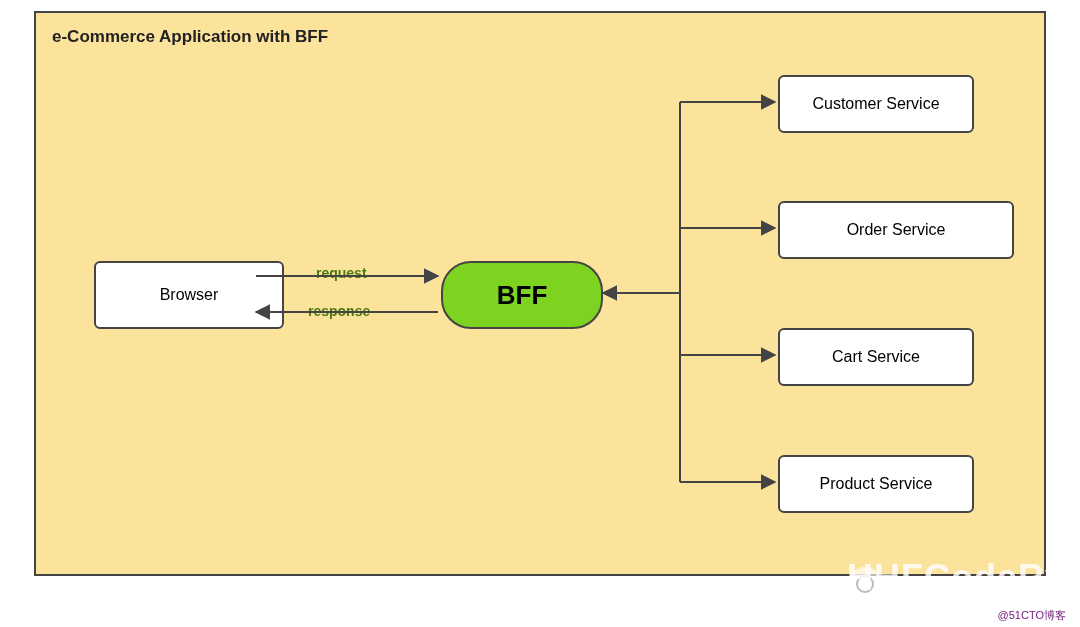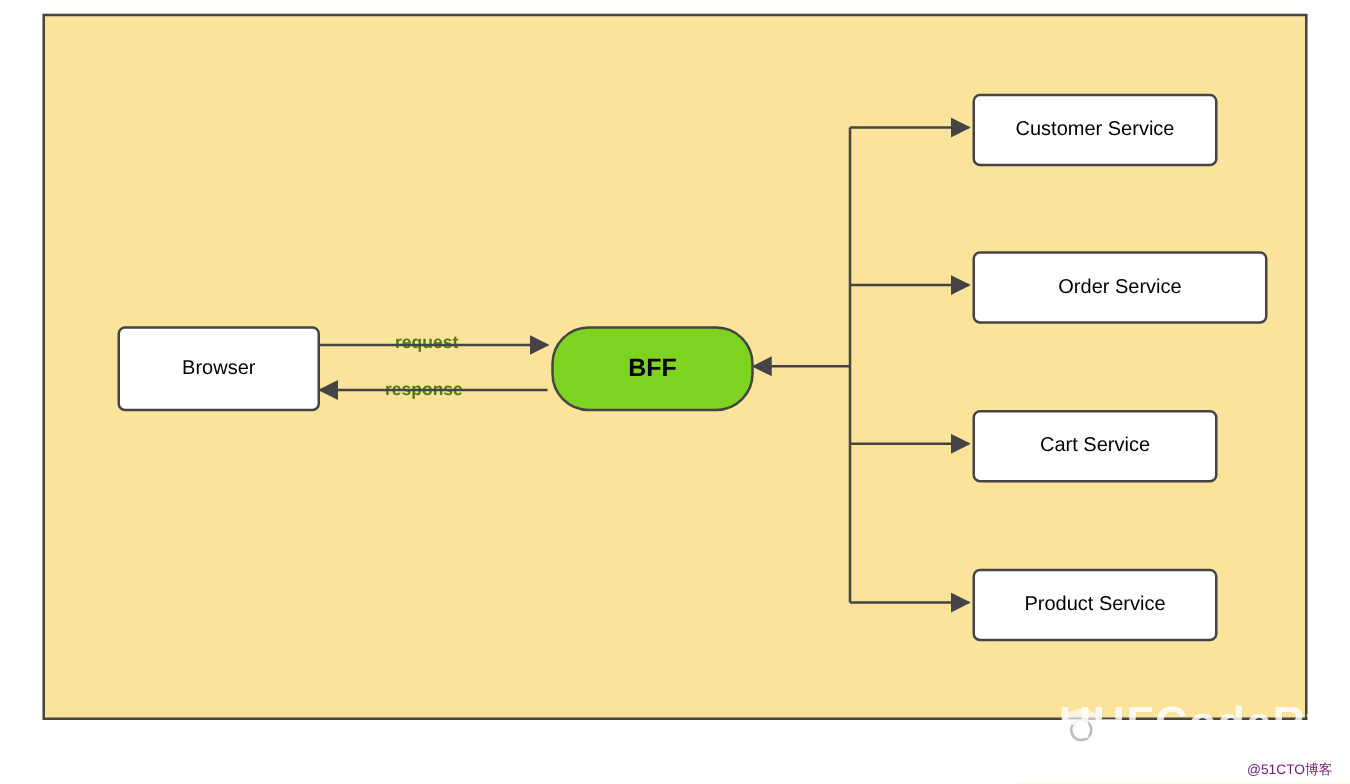--- a/index.html
+++ b/index.html
@@ -34,21 +34,21 @@
       border-radius: 6px;
       display: flex;
       align-items: center;
       justify-content: center;
       font-size: 16px;
       color: #000000;
     }
     .box.bff {
       background: #7ed321;
       font-weight: bold;
-      font-size: 20px;
+      font-size: 26px;
       border-radius: 30px;
     }
     .edge-label {
       position: absolute;
       font-size: 14px;
       font-weight: bold;
       color: #4d7c0f;
       background: transparent;
     }
     .watermark1 {
@@ -83,22 +83,23 @@
       background: rgba(255,255,255,0.65);
       right: 198px;
       bottom: 26px;
       display: flex; align-items: center; justify-content: center;
     }
   </style>
 </head>
 <body>
 
 <div class="canvas">
+  <div class="title">e-Commerce Application with BFF</div>
 
-  <div class="box" style="left:58px; top:248px; width:162px; height:68px;">
+  <div class="box" style="left:58px; top:248px; width:190px; height:68px;">
     <span>Browser</span>
   </div>
 
   <div class="box bff" style="left:405px; top:248px; width:162px; height:68px;">
     <span>BFF</span>
   </div>
 
   <div class="box" style="left:742px; top:62px; width:196px; height:58px;">
     <span>Customer Service</span>
   </div>

